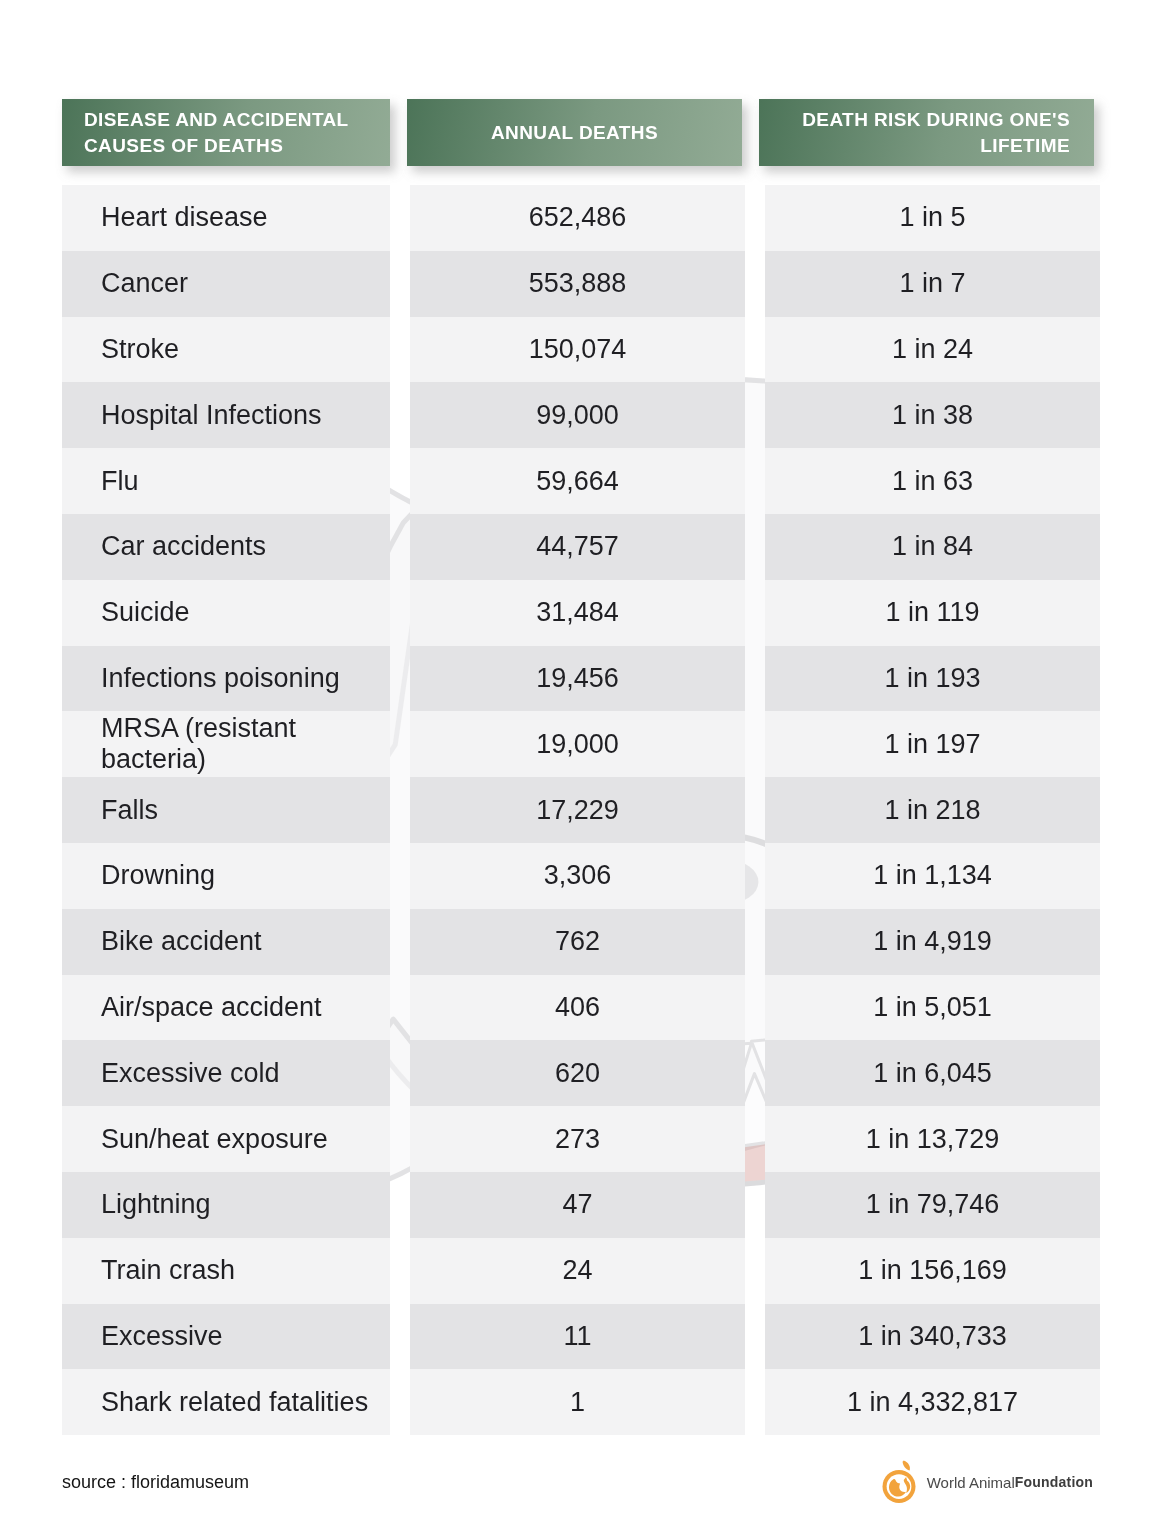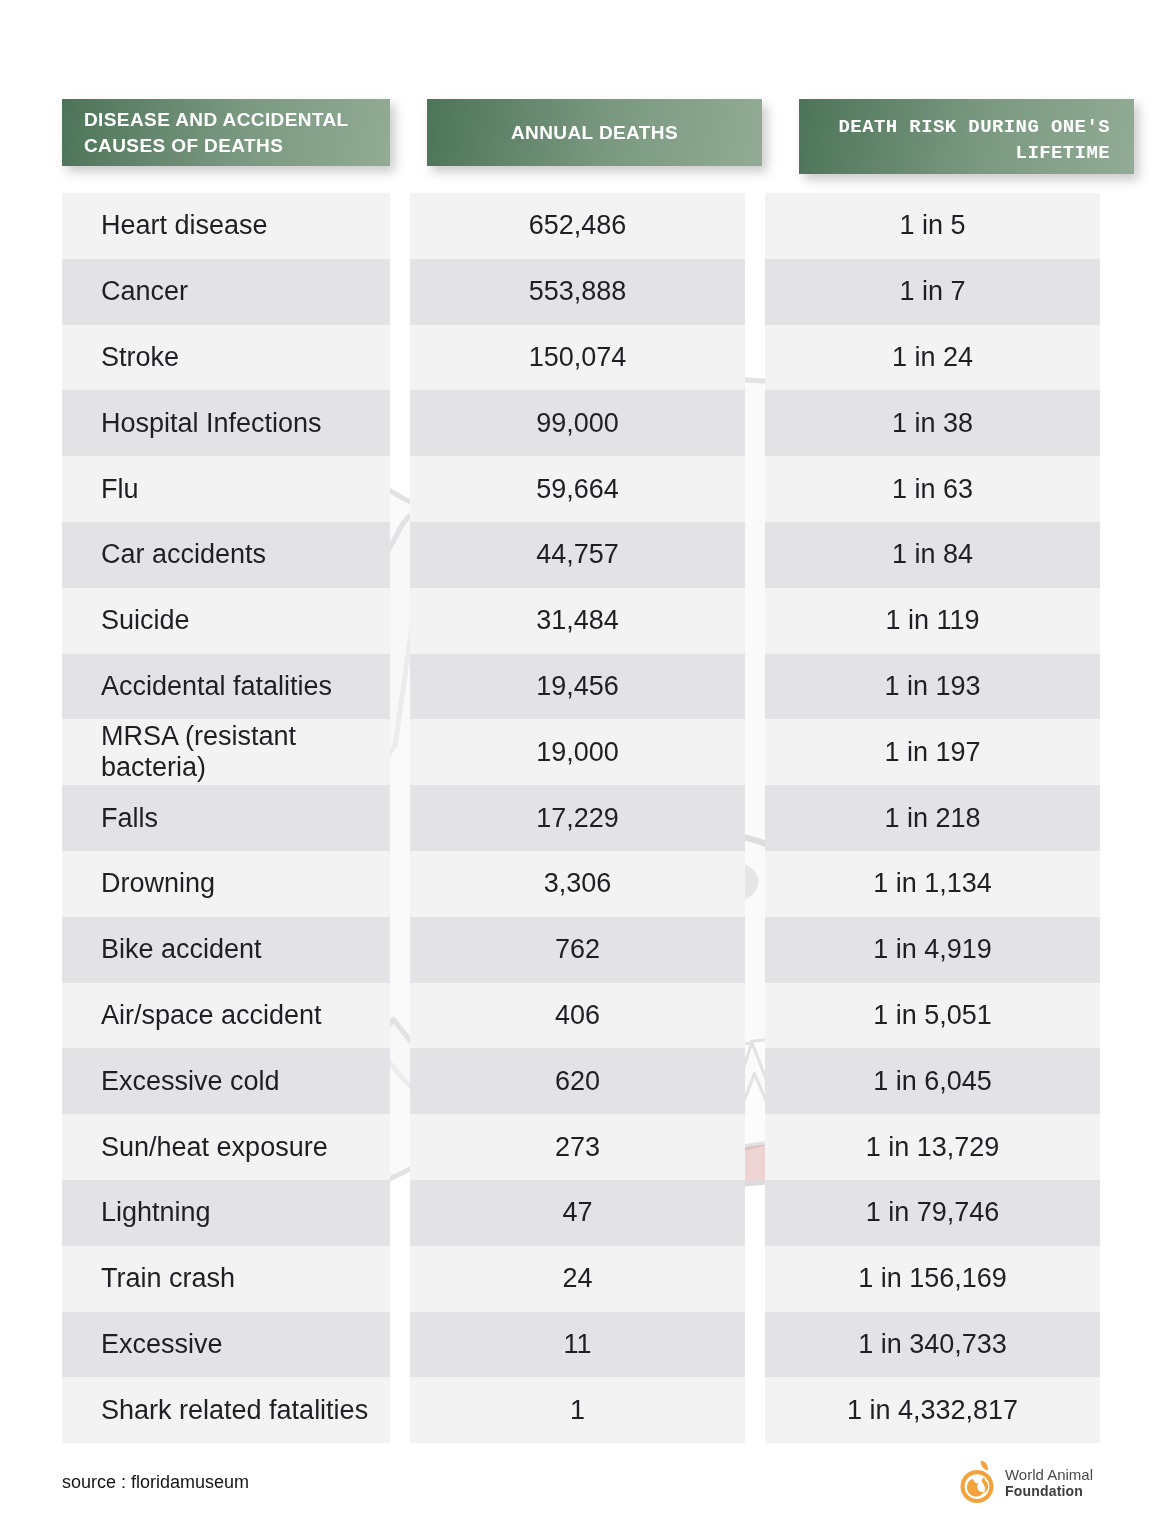--- a/index.html
+++ b/index.html
@@ -25,38 +25,38 @@
   
   .tablewrap {
     position: absolute;
     left: 62px; top: 99px;
     width: 1038px;
     z-index: 1;
   }
   .grid {
     display: grid;
     grid-template-columns: 328px 335px 335px;
-    column-gap: 37px;
+    column-gap: 17px;
   }
   .thead .hcell {
     height: 67px;
     background: linear-gradient(100deg, #4c7458 0%, #7b9981 55%, #92ab95 100%);
     color: #ffffff;
     font-weight: 800;
     font-size: 19px;
     letter-spacing: 0.4px;
     line-height: 1.32;
     display: flex;
     align-items: center;
     box-shadow: 5px 6px 10px rgba(110,110,110,0.35);
     text-transform: uppercase;
   }
   .h1 { justify-content: flex-start; text-align: left;  padding: 0 10px 0 22px; }
   .h2 { justify-content: center;     text-align: center; padding: 0 13px; }
-  .h3 { justify-content: flex-end;   text-align: right;  padding: 8px 24px 0 10px; font-family: Liberation Mono, monospace; }
+  .h3 { justify-content: flex-end;   text-align: right;  padding: 0 24px 0 10px; }
 
   .tbody {
     margin-top: 19px;
     display: grid;
     grid-template-columns: 328px 335px 335px;
     column-gap: 20px;
     grid-auto-rows: 65.8px;
   }
   .cell {
     display: flex;
@@ -79,21 +79,21 @@
   }
   .logo {
     position: absolute;
     right: 62px; top: 1460px;
     display: flex;
     align-items: center;
     gap: 9px;
     z-index: 2;
   }
   .logo-icon { width: 38px; height: 46px; }
-  .logo-text { display: flex; flex-direction: column; line-height: 1.1; }
+  .logo-text { display: flex; line-height: 1.1; }
   .logo-line1 { font-size: 15px; color: #4a4a4a; }
   .logo-line2 { font-size: 14px; font-weight: 800; color: #3d3d3d; letter-spacing: 0.2px; }
 </style>
 </head>
 <body>
 
 <div class="page">
 
   <svg class="watermark" viewBox="0 0 1020 1110" xmlns="http://www.w3.org/2000/svg">
     <g stroke="#c6c6ca" stroke-width="5" fill="#ededef" fill-opacity="0.55" stroke-linejoin="round" stroke-linecap="round">
@@ -166,21 +166,21 @@
         <div class="cell c2 row-dark">1 in 38</div>
         <div class="cell c0 row-light">Flu</div>
         <div class="cell c1 row-light">59,664</div>
         <div class="cell c2 row-light">1 in 63</div>
         <div class="cell c0 row-dark">Car accidents</div>
         <div class="cell c1 row-dark">44,757</div>
         <div class="cell c2 row-dark">1 in 84</div>
         <div class="cell c0 row-light">Suicide</div>
         <div class="cell c1 row-light">31,484</div>
         <div class="cell c2 row-light">1 in 119</div>
-        <div class="cell c0 row-dark">Accidental fatalities</div>
+        <div class="cell c0 row-dark">Infections poisoning</div>
         <div class="cell c1 row-dark">19,456</div>
         <div class="cell c2 row-dark">1 in 193</div>
         <div class="cell c0 row-light">MRSA (resistant bacteria)</div>
         <div class="cell c1 row-light">19,000</div>
         <div class="cell c2 row-light">1 in 197</div>
         <div class="cell c0 row-dark">Falls</div>
         <div class="cell c1 row-dark">17,229</div>
         <div class="cell c2 row-dark">1 in 218</div>
         <div class="cell c0 row-light">Drowning</div>
         <div class="cell c1 row-light">3,306</div>

